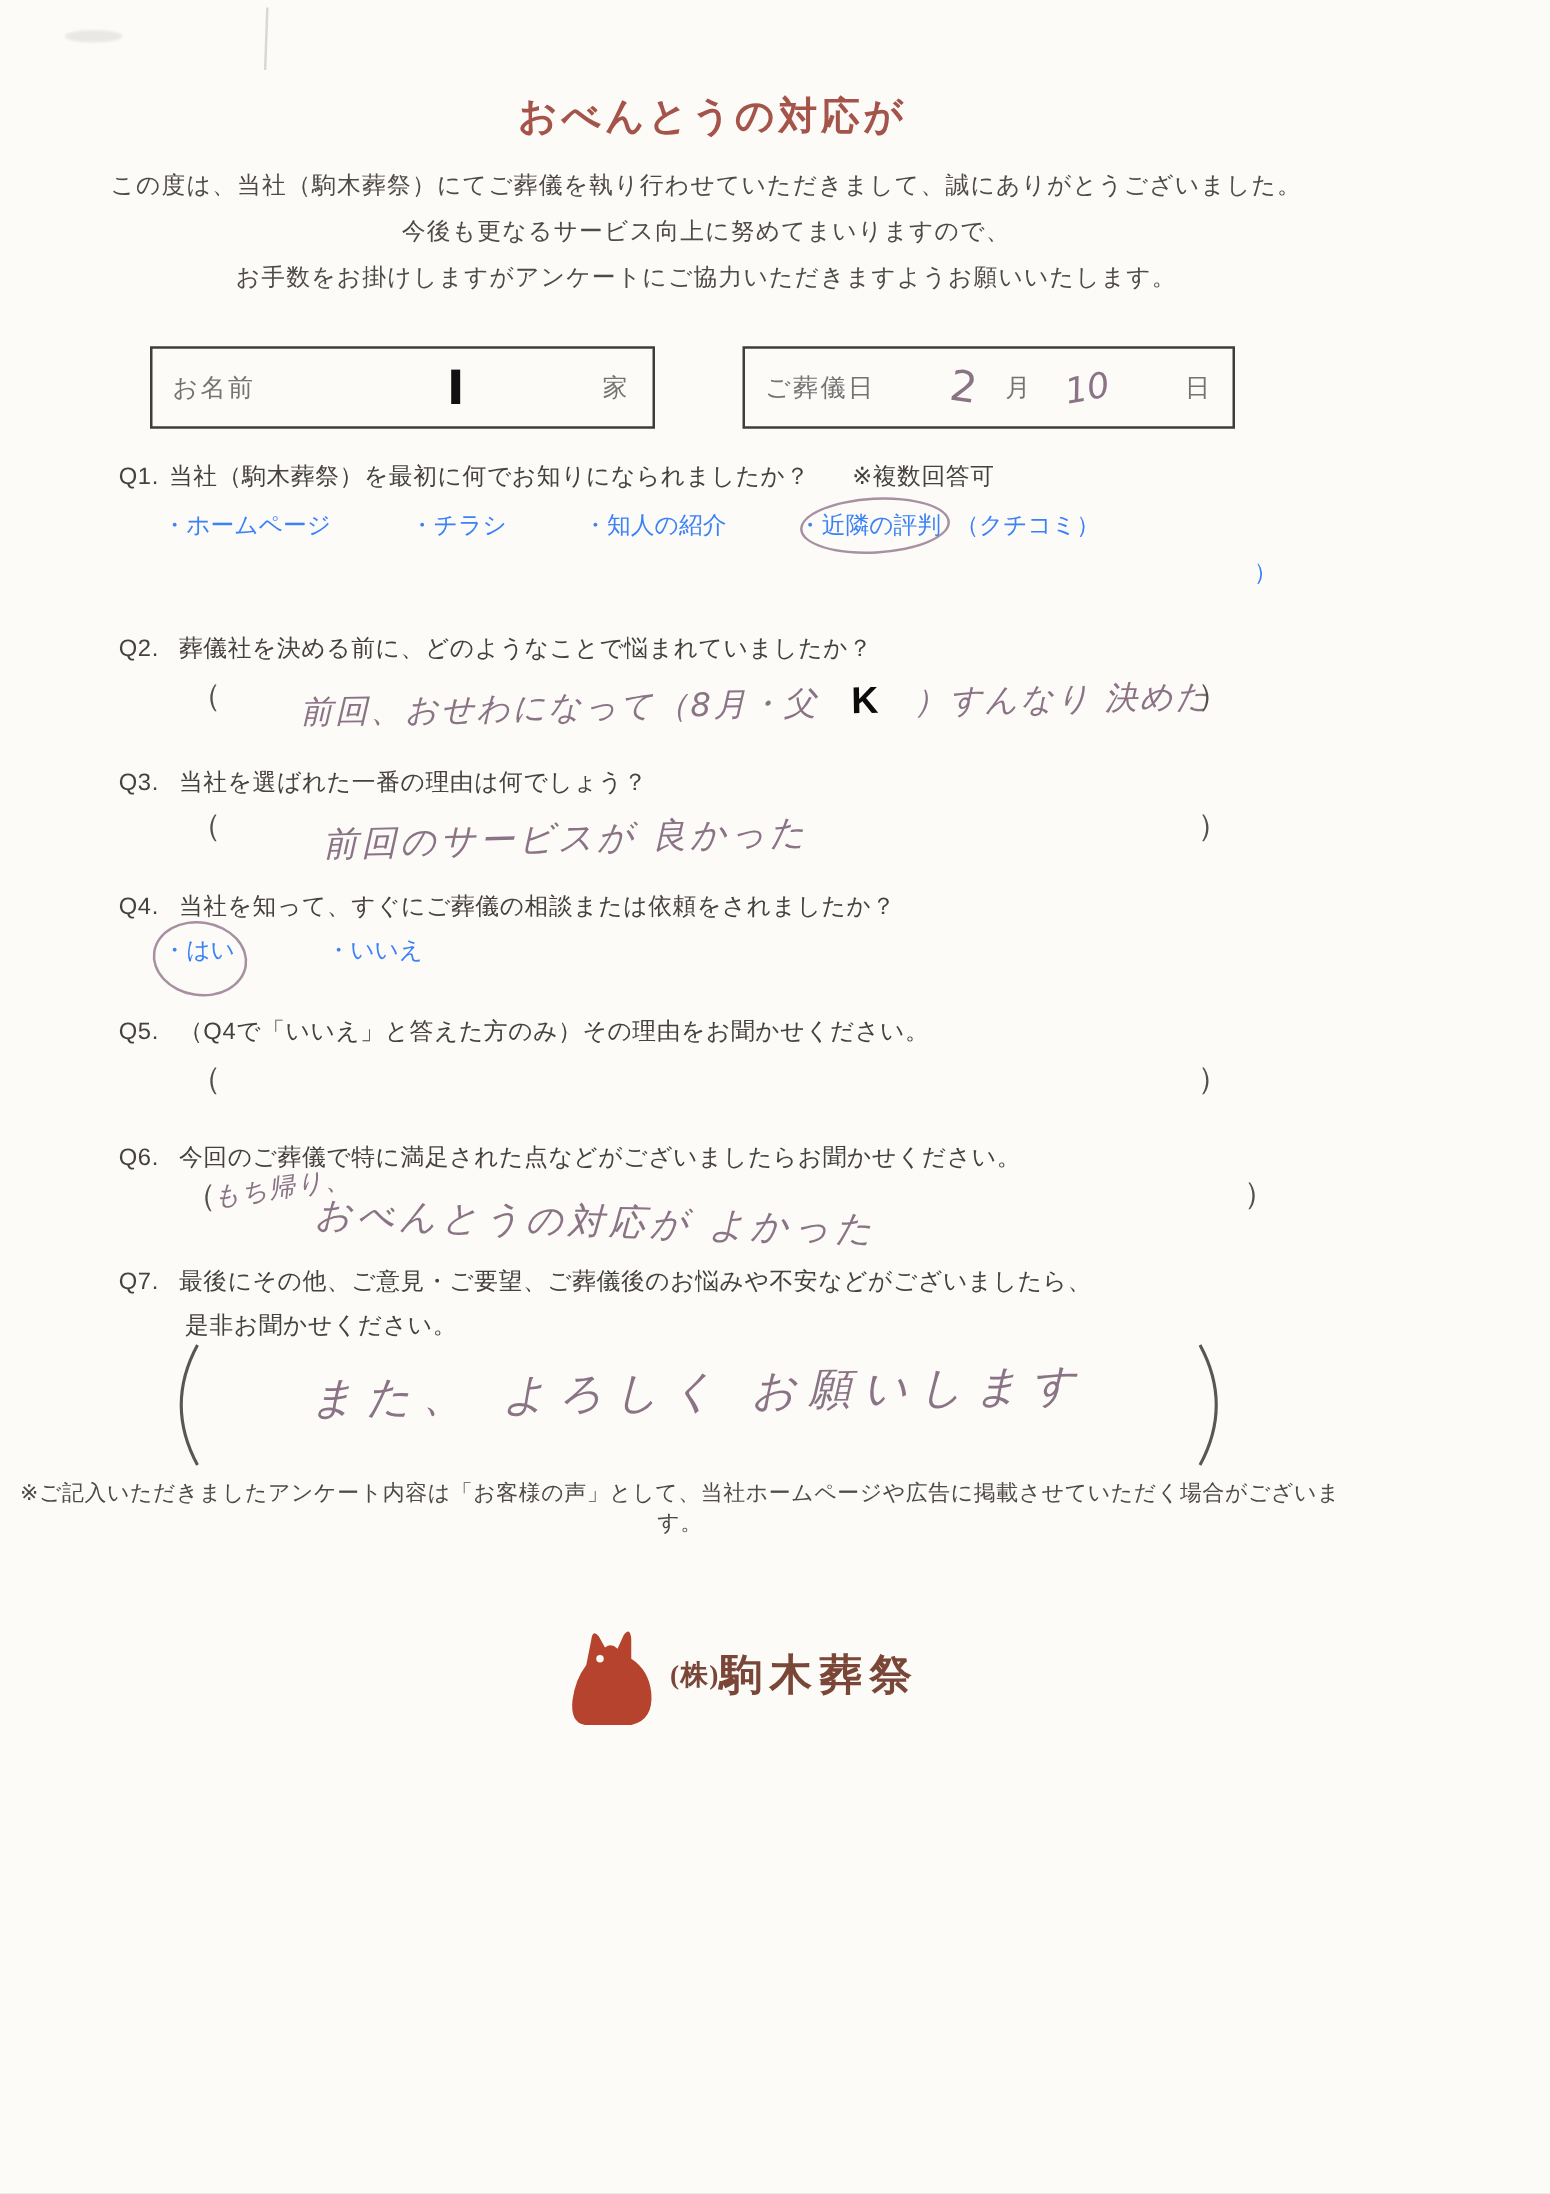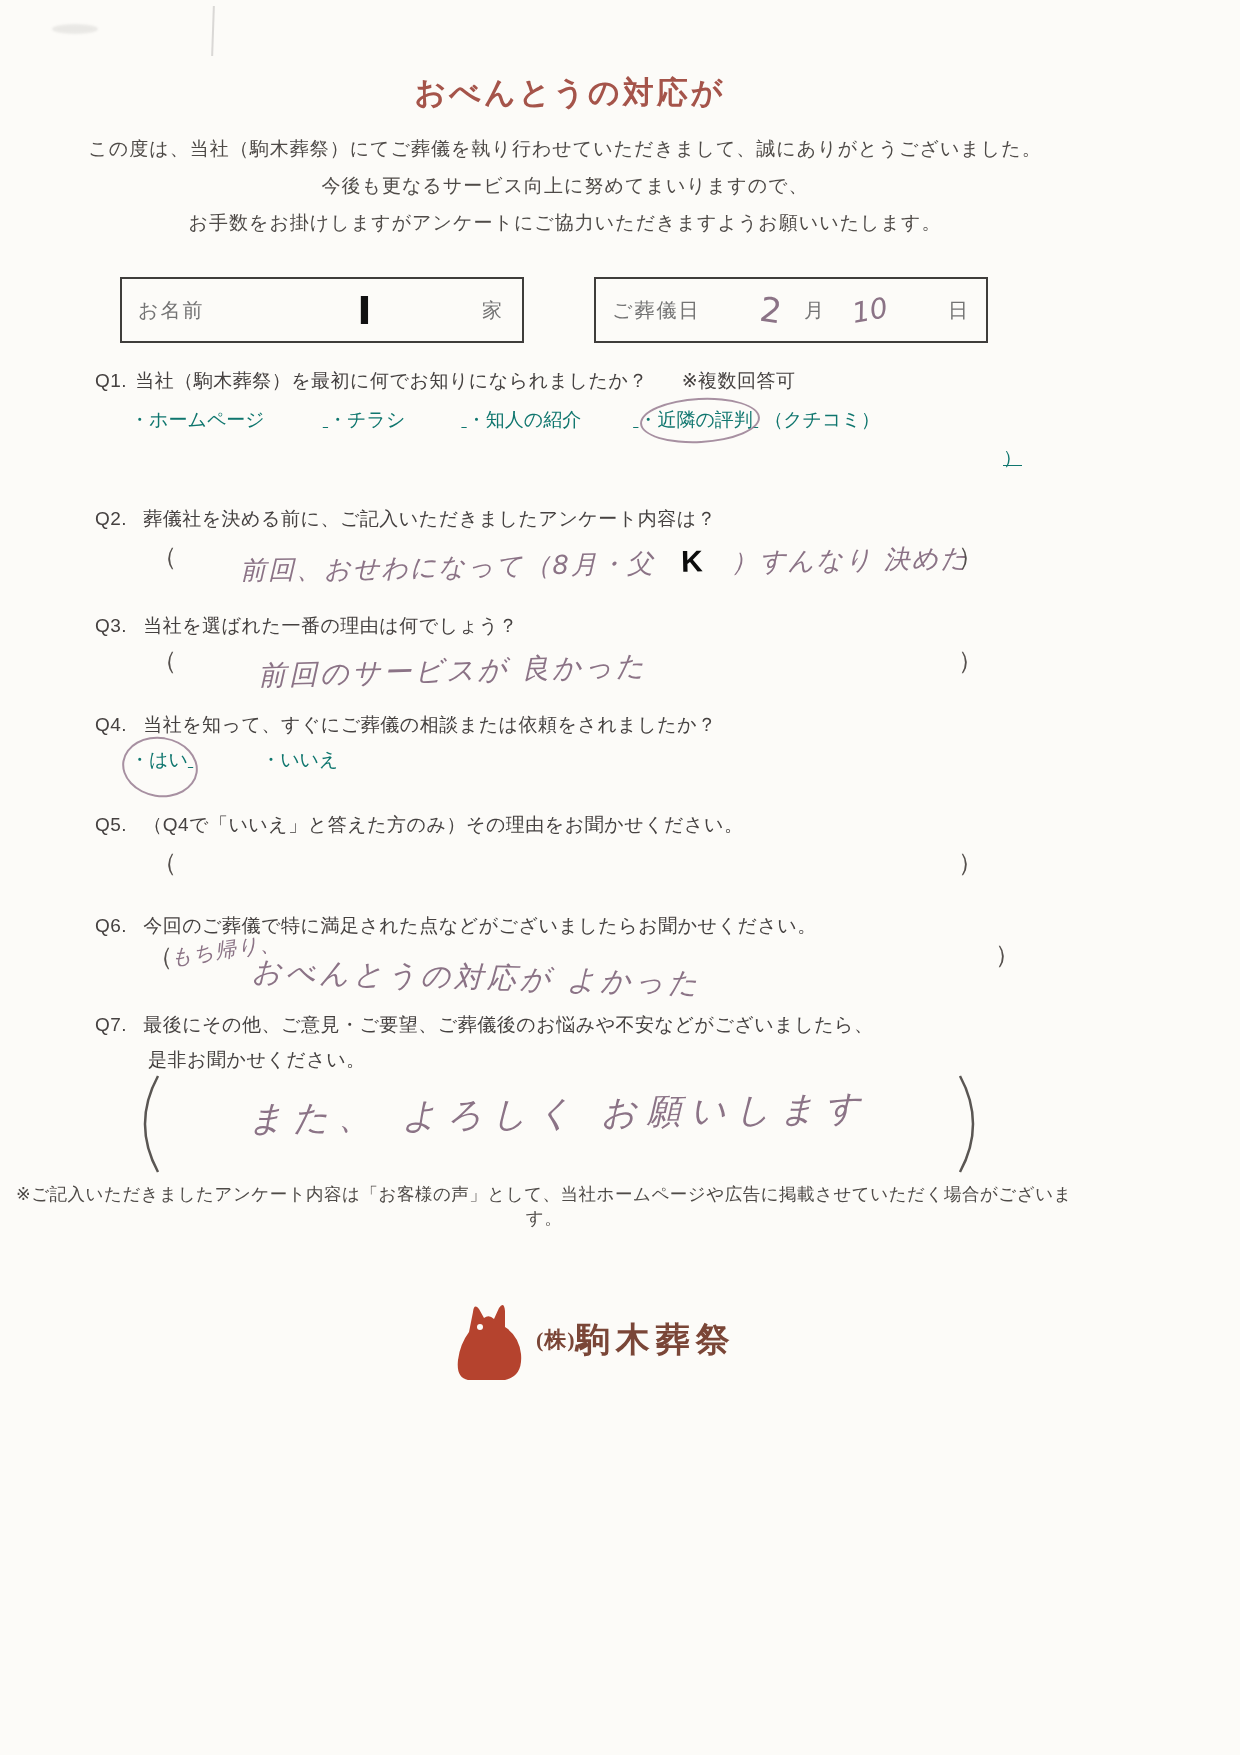--- a/index.html
+++ b/index.html
@@ -23,21 +23,21 @@
   
   .hbox { border:2px solid #3f3d3b; height:62px; display:flex; align-items:center; background:transparent; }
   .hbox .lbl { font-size:20px; letter-spacing:2px; color:#737373; }
   .redacted-initial { font-weight:900; font-size:40px; color:#111; transform:scaleX(1.25); }
   .hw { color:#8b7386; font-family:"DejaVu Sans",sans-serif; }
 
   
   .q-line { font-size:19px; color:#454140; letter-spacing:.5px; white-space:nowrap; }
   .q-num { display:inline-block; margin-right:16px; }
   .q-num.tight { margin-right:8px; }
-  .opt-row { font-size:19px; color:#0f766e; white-space:nowrap;text-decoration:underline; }
+  .opt-row { font-size:19px; color:#3b82f6; white-space:nowrap; }
   .opt { display:inline-block; }
   .paren { font-size:25px; color:#55504d; }
 
   
   .circle-wrap { position:relative; display:inline-block; }
   .ellipse-mark { position:absolute; border:2.5px solid rgba(152,124,146,.85); border-radius:50%; pointer-events:none; }
 
   
   .hand { font-family:"DejaVu Sans",sans-serif; color:#8b7386; font-style:italic; white-space:nowrap; }
   .hand-k { font-style:normal; color:#0c0c0c; font-weight:bold; font-family:"Liberation Sans",sans-serif; }
@@ -91,21 +91,21 @@
     <span class="opt" style="margin-right:52px;">・知人の紹介</span>
     <span class="circle-wrap">
       <span class="opt">・近隣の評判</span>
       <span class="ellipse-mark" style="left:2px; right:-8px; top:-9px; bottom:-10px; transform:rotate(-3deg);"></span>
     </span>
     <span class="opt" style="margin-left:6px;">（クチコミ）</span>
   </div>
   <span class="abs opt-row" style="left:1003px; top:445px;">）</span>
 
   <div class="abs q-line" style="left:95px; top:506px;">
-    <span class="q-num">Q2.</span><span>葬儀社を決める前に、ご記入いただきましたアンケート内容は？</span>
+    <span class="q-num">Q2.</span><span>葬儀社を決める前に、どのようなことで悩まれていましたか？</span>
   </div>
   <span class="abs paren" style="left:152px; top:540px;">（</span>
   <div class="abs hand" style="left:240px; top:546px; font-size:26px; letter-spacing:2px; transform:rotate(-1deg);">
     <span>前回、おせわになって（8月・父</span>
     <span class="hand-k" style="font-size:30px; margin:0 16px;">K</span>
     <span>）すんなり 決めた</span>
   </div>
   <span class="abs paren" style="left:958px; top:540px;">）</span>
 
   <div class="abs q-line" style="left:95px; top:613px;">

